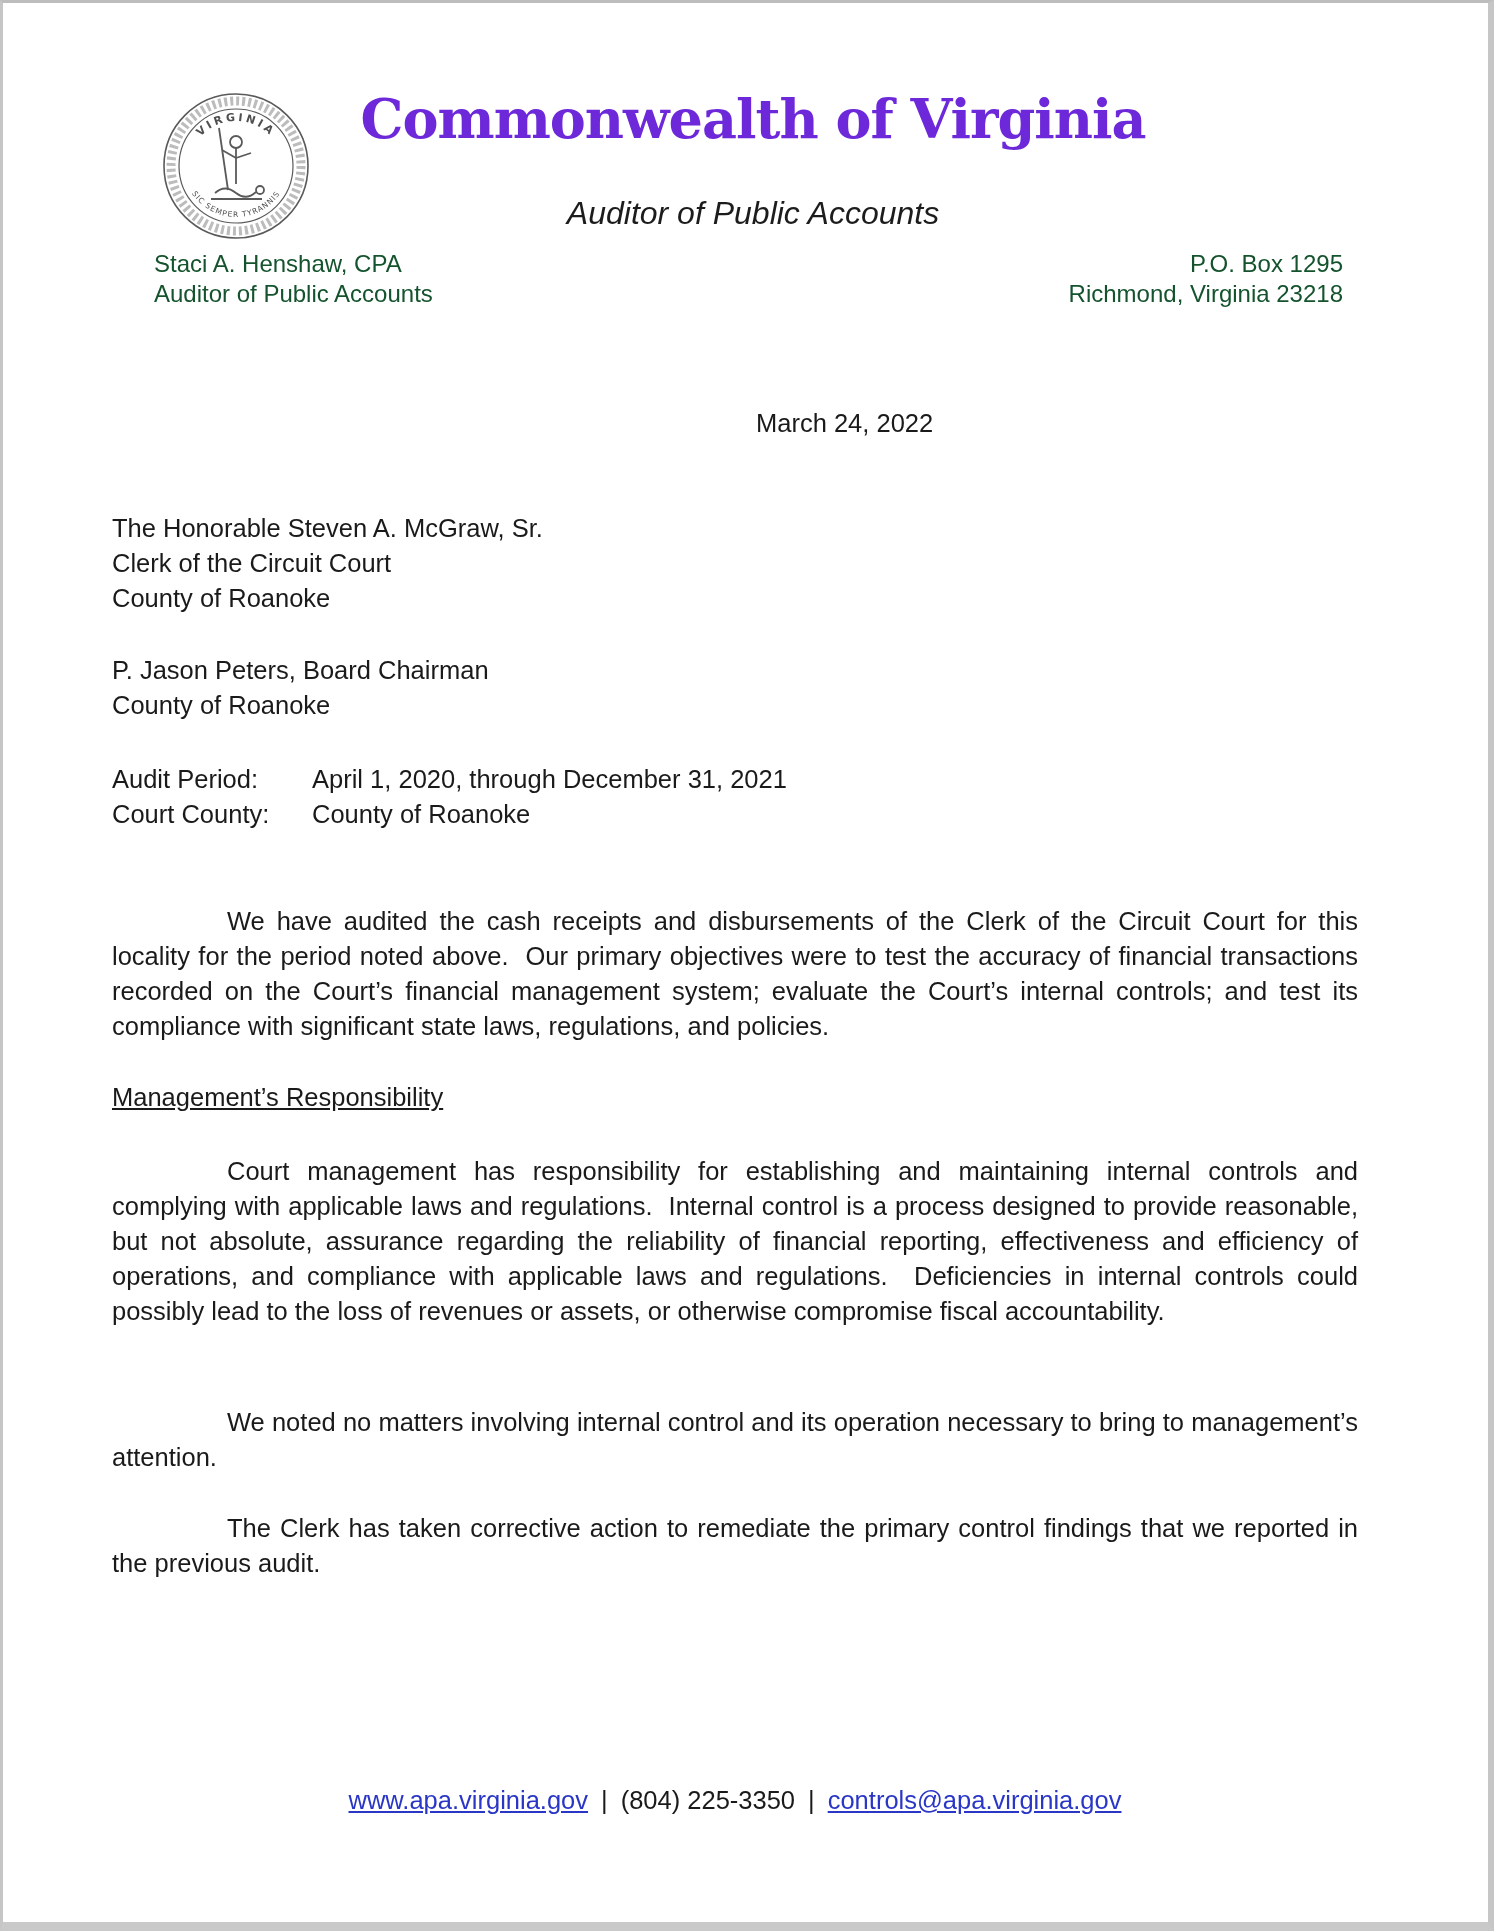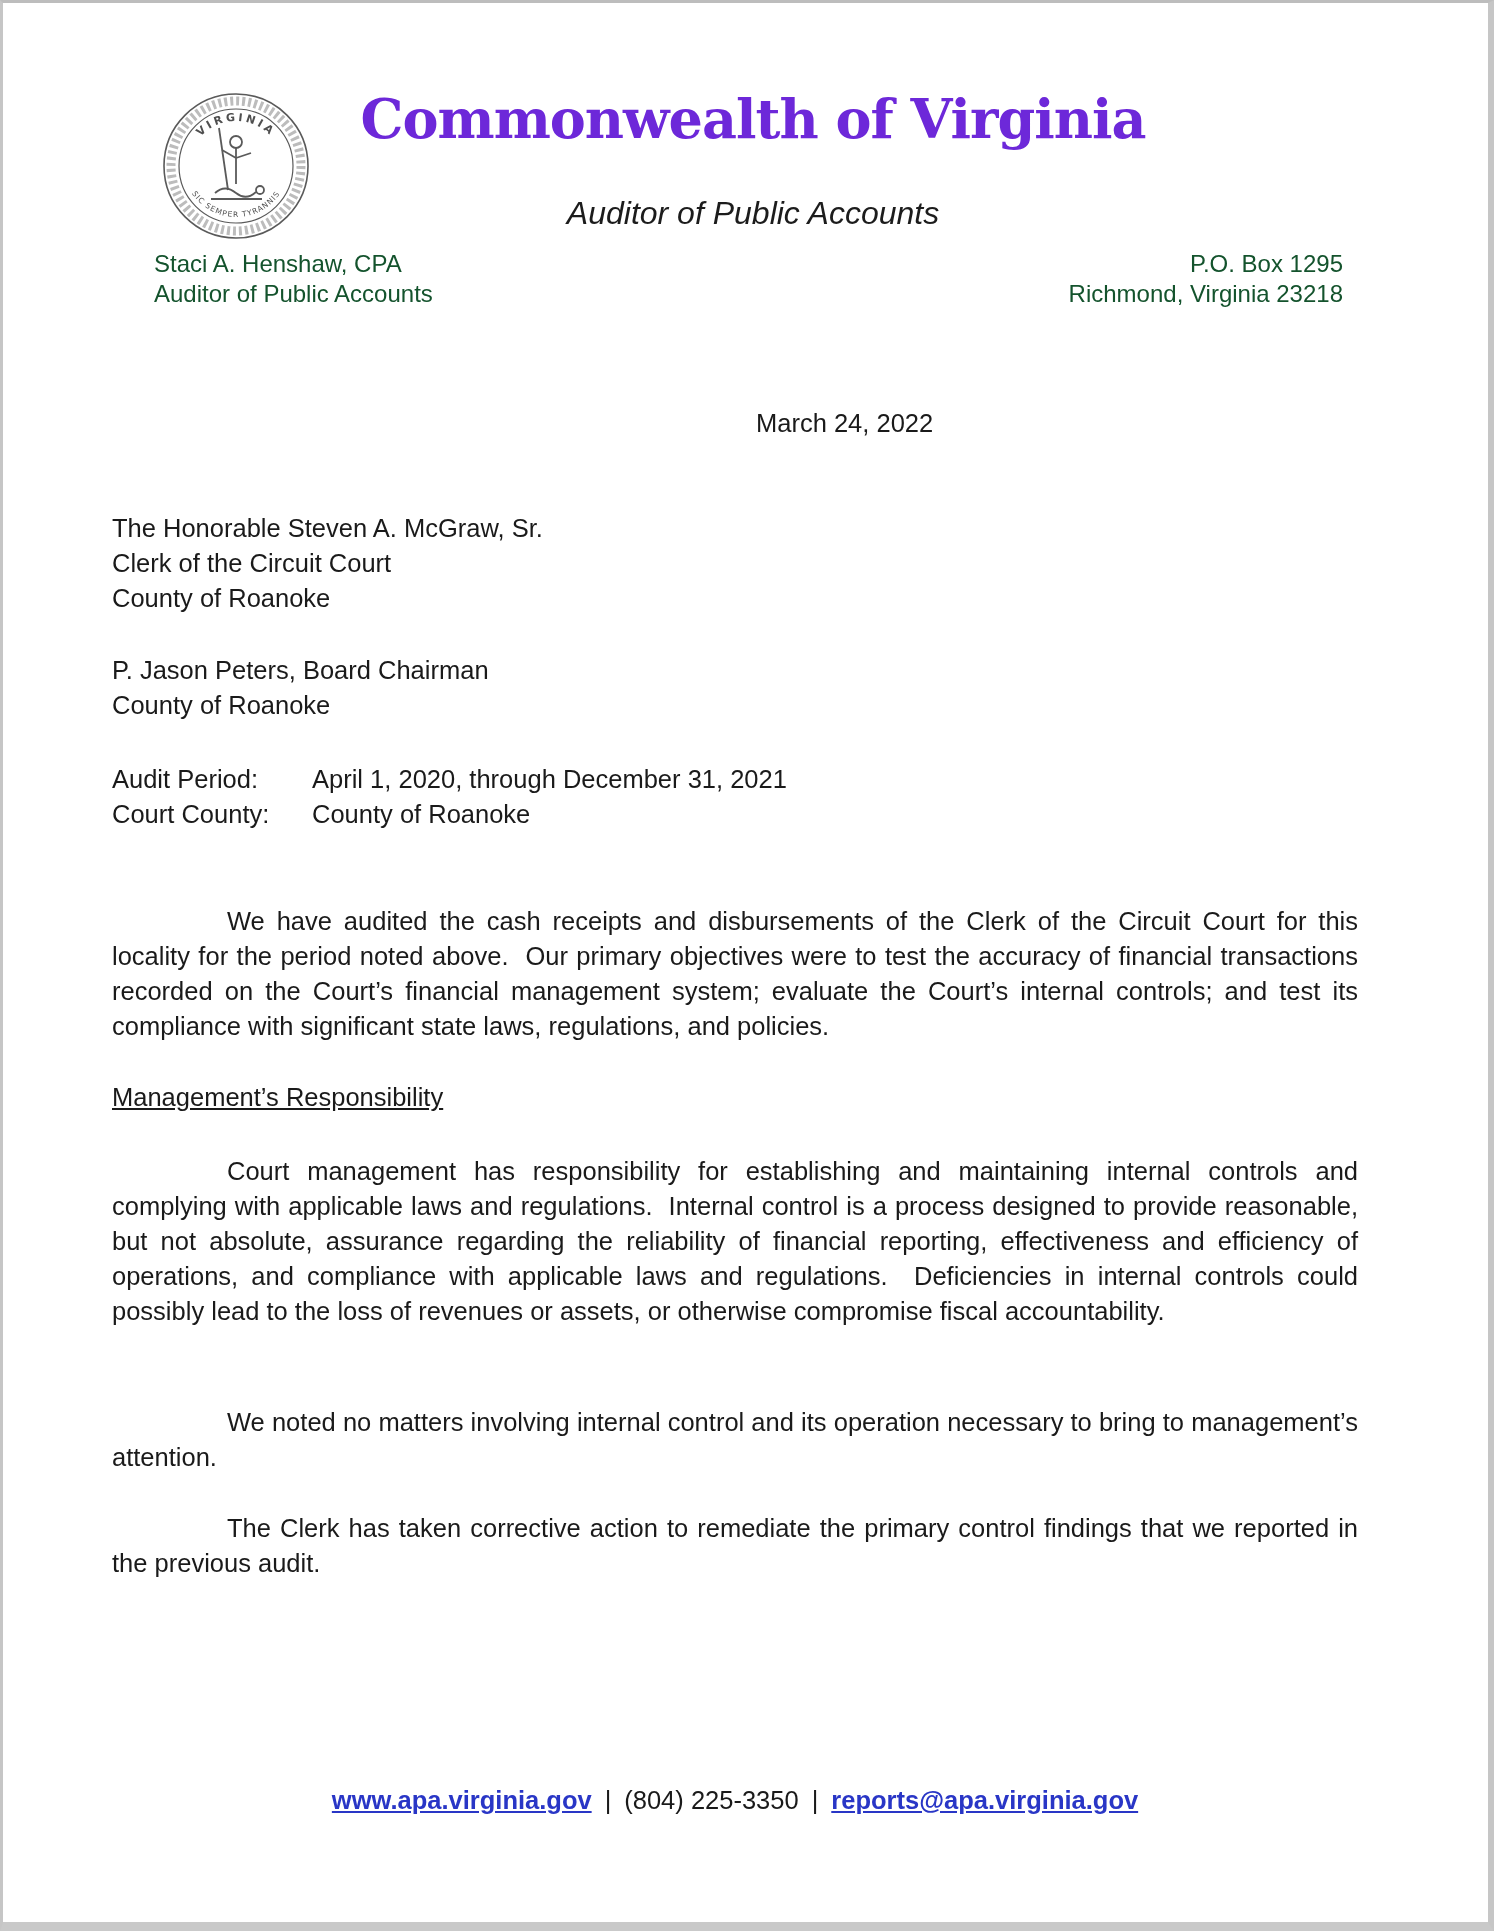--- a/index.html
+++ b/index.html
@@ -31,21 +31,21 @@
   .audit-info{top:759px;}
   .audit-label{display:inline-block;width:200px;}
   p.body{margin:0;text-align:justify;text-indent:115px;}
   .p1{top:901px;}
   .heading{top:1077px;font-size:25.5px;text-decoration:underline;}
   .p2{top:1151px;}
   .p3{top:1402px;}
   .p4{top:1508px;}
   .footer{top:1780px;text-align:center;}
   .footer .sep{margin:0 13px;color:#1a1a1a;}
-  a.link{color:#2936c6;text-decoration:underline;cursor:pointer;font-weight:bold;}
+  a.link{color:#2936c6;text-decoration:underline;cursor:pointer;}
   svg .seal-stroke{stroke:#5a5a5a;fill:none;}
   svg text{fill:#4f4f4f;font-family:"DejaVu Sans",sans-serif;}
 </style>
 </head>
 <body>
 
 <div class="page">
 
   <div class="abs seal">
     <svg viewBox="0 0 150 150" width="150" height="150">
@@ -114,16 +114,16 @@
 
   <div class="abs block heading">Management’s Responsibility</div>
 
   <p class="abs block body p2">Court management has responsibility for establishing and maintaining internal controls and complying with applicable laws and regulations.&nbsp; Internal control is a process designed to provide reasonable, but not absolute, assurance regarding the reliability of financial reporting, effectiveness and efficiency of operations, and compliance with applicable laws and regulations.&nbsp; Deficiencies in internal controls could possibly lead to the loss of revenues or assets, or otherwise compromise fiscal accountability.</p>
 
   <p class="abs block body p3">We noted no matters involving internal control and its operation necessary to bring to management’s attention.</p>
 
   <p class="abs block body p4">The Clerk has taken corrective action to remediate the primary control findings that we reported in the previous audit.</p>
 
   <div class="abs block footer">
-    <a class="link" style="color: rgb(41, 54, 198);">www.apa.virginia.gov</a><span class="sep">|</span><span>(804) 225-3350</span><span class="sep">|</span><a class="link" style="color: rgb(41, 54, 198);">reports@apa.virginia.gov</a>
+    <a class="link" style="color: rgb(41, 54, 198);">www.apa.virginia.gov</a><span class="sep">|</span><span>(804) 225-3350</span><span class="sep">|</span><a class="link" style="color: rgb(41, 54, 198);">controls@apa.virginia.gov</a>
   </div>
 
 </div>
 
 </body></html>

